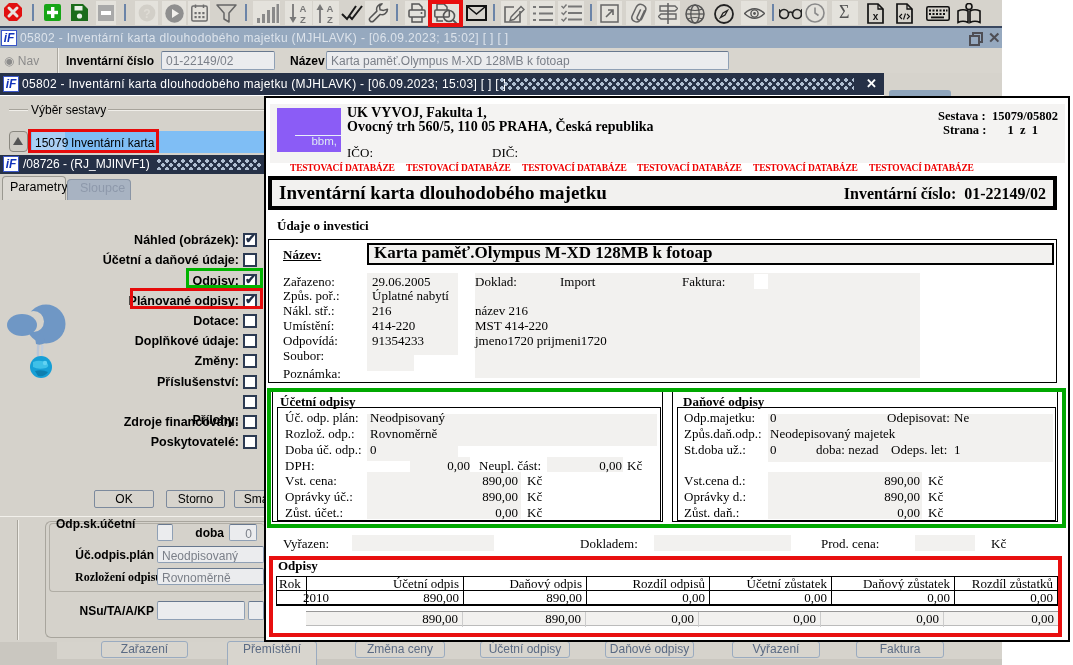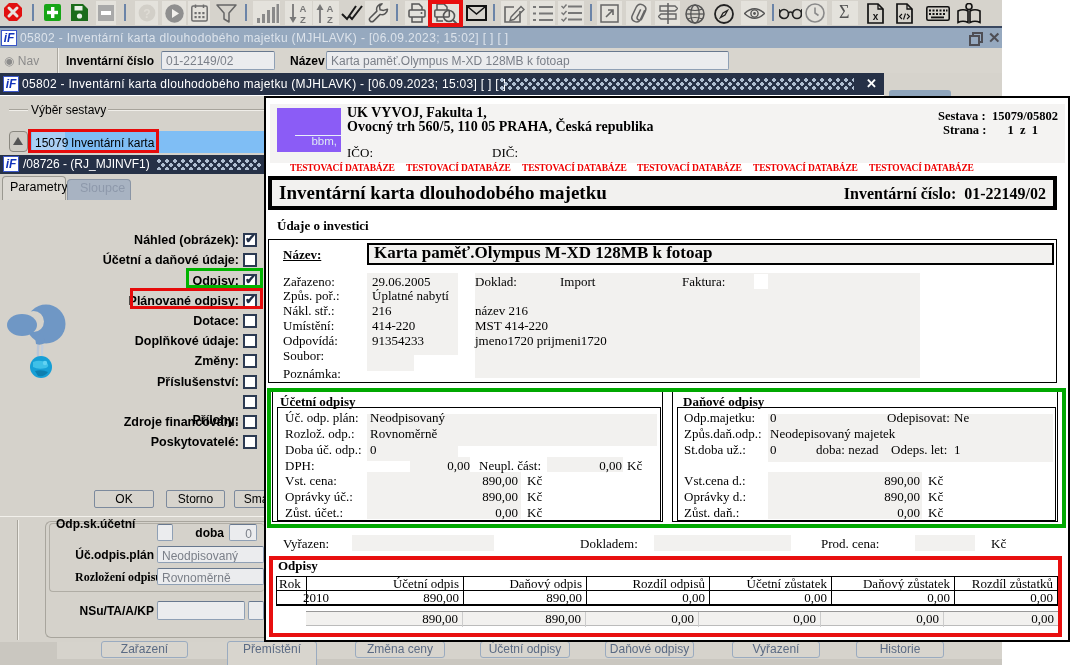--- a/index.html
+++ b/index.html
@@ -349,21 +349,21 @@
   <div id="botbar" class="abs" style="top:642px;left:0;width:1002px;height:23px;background:#d6d3cc;">
     <div class="abs" style="left:0;top:0;width:57px;height:23px;background:#cac7c0;"></div>
     <div class="abs" style="left:57px;top:17px;width:945px;height:6px;background:#cac7c0;"></div>
   </div>
   <div class="gbtn" style="left:101px;top:641px;width:87px;height:17px;line-height:15px;">Zařazení</div>
   <div class="gbtn" style="left:227px;top:641px;width:90px;height:28px;line-height:15px;">Přemístění</div>
   <div class="gbtn" style="left:355px;top:641px;width:90px;height:17px;line-height:15px;">Změna ceny</div>
   <div class="gbtn" style="left:480px;top:641px;width:90px;height:17px;line-height:15px;">Účetní odpisy</div>
   <div class="gbtn" style="left:605px;top:641px;width:89px;height:17px;line-height:15px;">Daňové odpisy</div>
   <div class="gbtn" style="left:732px;top:641px;width:88px;height:17px;line-height:15px;">Vyřazení</div>
-  <div class="gbtn" style="left:856px;top:641px;width:88px;height:17px;line-height:15px;">Historie</div>
+  <div class="gbtn" style="left:856px;top:641px;width:88px;height:17px;line-height:15px;">Faktura</div>
   <div id="report">
     <div class="gc" style="left:4px;top:6px;width:795px;height:59px;background:#f4f3f2;"></div>
     <div class="abs" style="left:11px;top:10px;width:64px;height:44px;background:#8b5cf6;">
       <div class="abs" style="left:18px;top:27px;width:46px;height:1px;background:#e8f0fa;"></div>
       <div class="abs" style="right:4px;top:27px;color:#dde8f5;font-size:11.5px;font-family:'Liberation Sans',sans-serif;">bbm,</div>
     </div>
     <div class="rl rb" style="left:81px;top:7px;font-size:14px;">UK VYVOJ, Fakulta 1,</div>
     <div class="rl rb" style="left:81px;top:21px;font-size:14px;">Ovocný trh 560/5, 110 05 PRAHA, Česká republika</div>
     <div class="rl" style="left:81px;top:47px;">IČO:</div>
     <div class="rl" style="left:226px;top:47px;">DIČ:</div>

